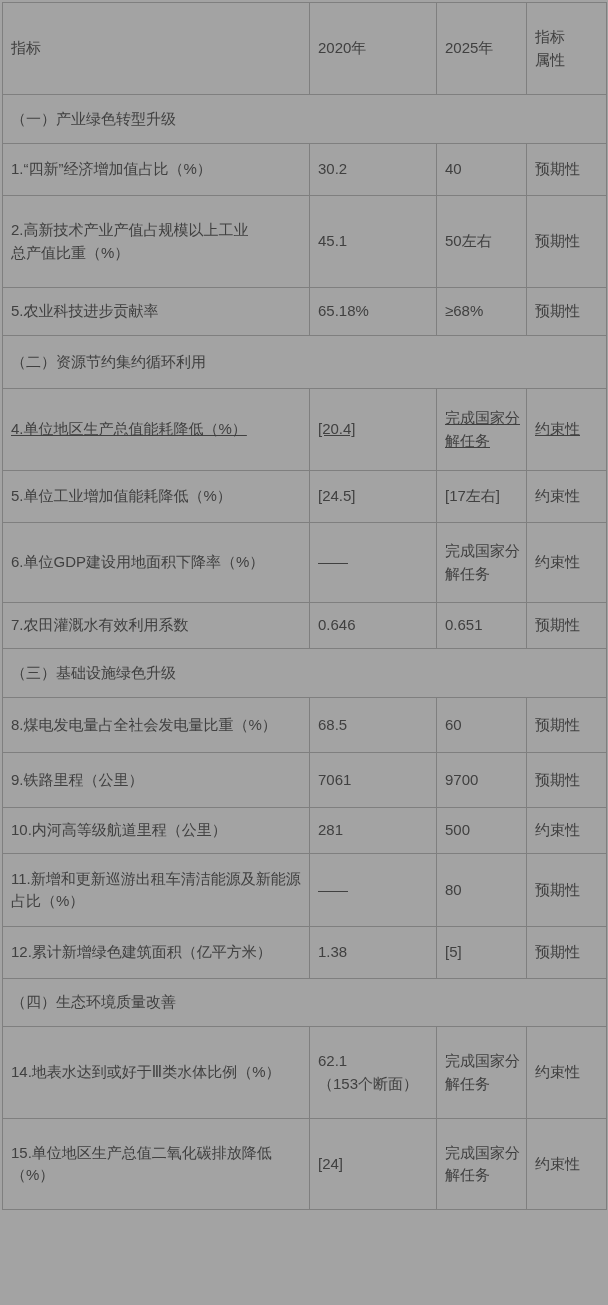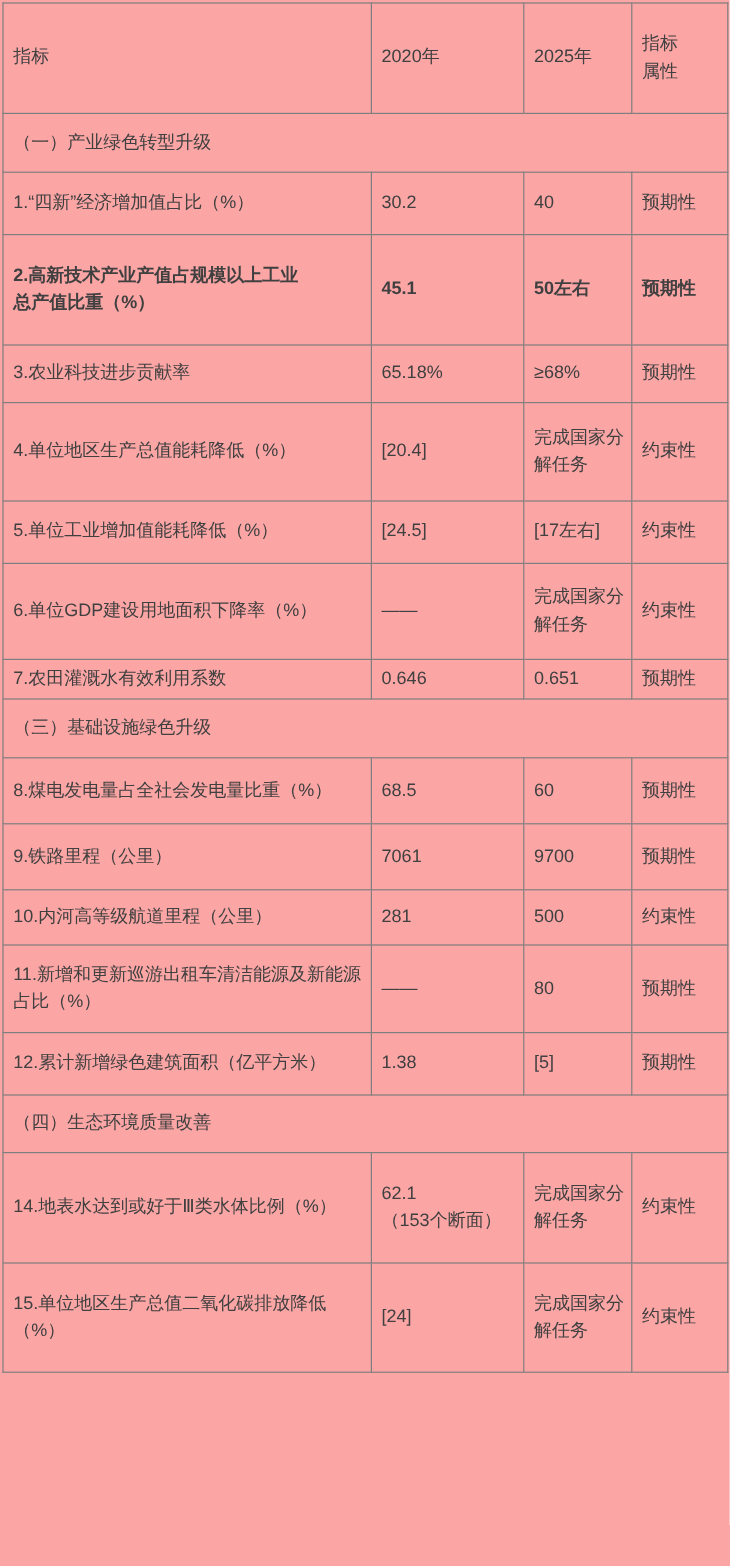--- a/index.html
+++ b/index.html
@@ -4,21 +4,21 @@
 <style>
   html, body {
     margin: 0;
     padding: 0;
     background: #ffffff;
     font-family: "Liberation Sans", "DejaVu Sans", sans-serif;
   }
   .page {
     width: 608px;
     height: 1305px;
-    background: #fca5a5;
+    background: #a3a3a3;
     box-sizing: border-box;
     padding: 2px 0 0 2px;
   }
   table.indicators {
     border-collapse: collapse;
     table-layout: fixed;
     width: 604px;
     color: #404040;
     font-size: 15px;
   }
@@ -65,37 +65,40 @@
         <td class="section-cell" colspan="4">（一）产业绿色转型升级</td>
       </tr>
 
       <tr style="height:52px;">
         <td>1.“四新”经济增加值占比（%）</td>
         <td class="val">30.2</td>
         <td class="val">40</td>
         <td class="val">预期性</td>
       </tr>
 
-      <tr style="height:92px;font-weight:bold;">
+      <tr style="height:92px;">
         <td class="para">2.高新技术产业产值占规模以上工业
 总产值比重（%）</td>
         <td class="val">45.1</td>
         <td class="val">50左右</td>
         <td class="val">预期性</td>
       </tr>
 
       <tr style="height:48px;">
-        <td>3.农业科技进步贡献率</td>
+        <td>5.农业科技进步贡献率</td>
         <td class="val">65.18%</td>
         <td class="val">≥68%</td>
         <td class="val">预期性</td>
       </tr>
 
+      <tr style="height:53px;">
+        <td class="section-cell" colspan="4">（二）资源节约集约循环利用</td>
+      </tr>
 
-      <tr style="height:82px;">
+      <tr style="height:82px;text-decoration:underline;">
         <td>4.单位地区生产总值能耗降低（%）</td>
         <td class="val">[20.4]</td>
         <td class="val wrap2">完成国家分
 解任务</td>
         <td class="val">约束性</td>
       </tr>
 
       <tr style="height:52px;">
         <td>5.单位工业增加值能耗降低（%）</td>
         <td class="val">[24.5]</td>
@@ -104,21 +107,21 @@
       </tr>
 
       <tr style="height:80px;margin-left:44px;">
         <td>6.单位GDP建设用地面积下降率（%）</td>
         <td class="val">——</td>
         <td class="val wrap2">完成国家分
 解任务</td>
         <td class="val">约束性</td>
       </tr>
 
-      <tr style="height:33px;margin-left:24px;">
+      <tr style="height:46px;margin-left:24px;">
         <td>7.农田灌溉水有效利用系数</td>
         <td class="val">0.646</td>
         <td class="val">0.651</td>
         <td class="val">预期性</td>
       </tr>
 
       <tr style="height:49px;">
         <td class="section-cell" colspan="4">（三）基础设施绿色升级</td>
       </tr>
 

